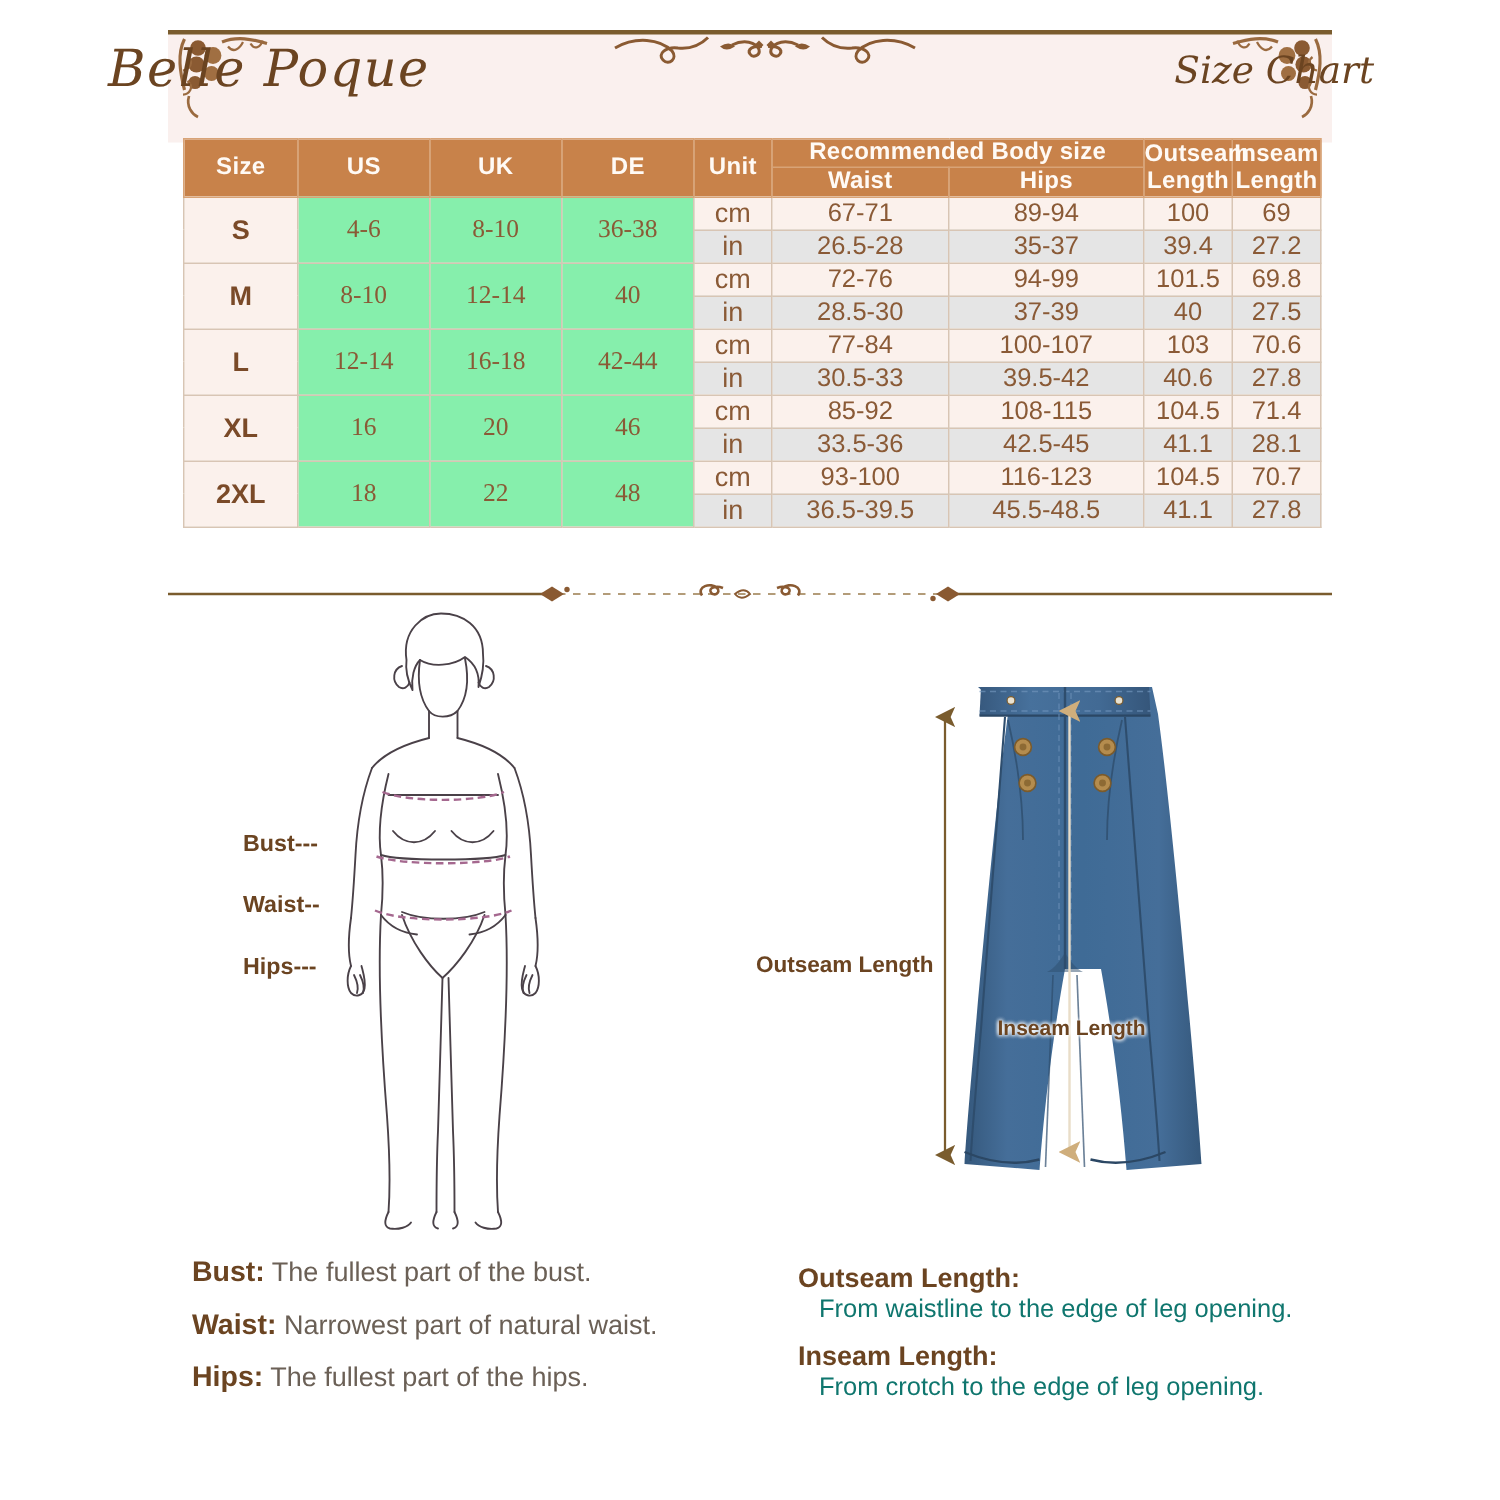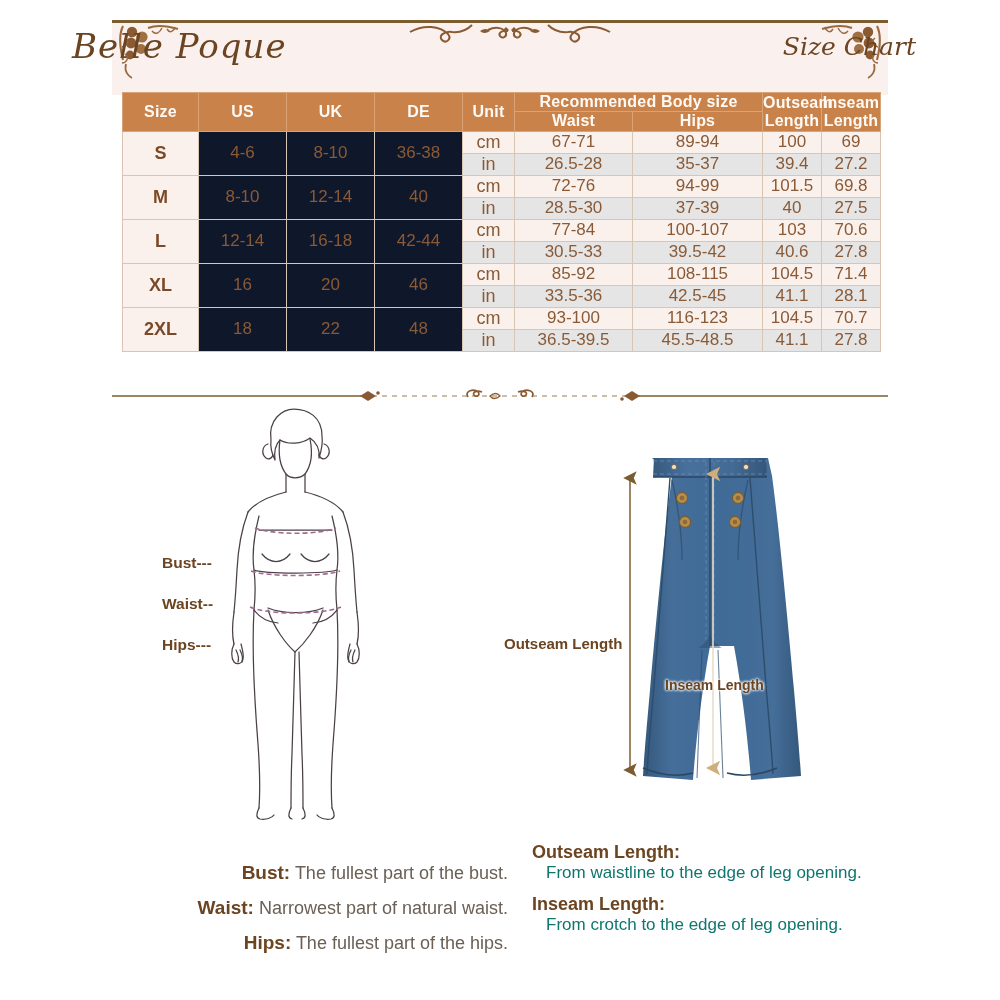--- a/index.html
+++ b/index.html
@@ -72,22 +72,23 @@
     color:#8a5a36;
   }
   tbody tr.in-row td{ background:#e5e5e5; }
   tbody td.sizecell{
     background:#fbf1ec;
     font-weight:bold;
     font-size:18px;
     color:#7a4a28;
   }
   tbody td.plaincell{
-    background:#0f172a;
+    background:#86efac;
     font-size:17px;
+    font-family:Liberation Serif, serif;
   }
   tbody td.unit{font-size:18px;}
 
   
   .divider{
     position:absolute;left:112px;top:388px;width:776px;height:14px;
   }
 
   
   .fig-body{position:absolute;left:198px;top:404px;width:190px;height:420px;}
@@ -102,21 +103,21 @@
     white-space:nowrap;
     margin-top:42px;
   }
   .lbl-bust{left:162px;top:512px;}
   .lbl-waist{left:162px;top:553px;}
   .lbl-hips{left:162px;top:594px;}
   .lbl-outseam{left:504px;top:593px;font-size:15px;text-shadow:0 0 2px #fff,0 0 2px #fff;}
   .lbl-inseam{left:665px;top:635px;font-size:14px;color:#6b4421;text-shadow:0 0 3px #fff,0 0 3px #fff,0 0 3px #fff;}
 
   
-  .notes-left{position:absolute;left:128px;top:862px;width:380px;text-align:right;}
+  .notes-left{position:absolute;left:128px;top:838px;width:380px;}
   .note-line{margin-bottom:13px;white-space:nowrap;}
   .note-key{font-weight:bold;font-size:19px;color:#6b4421;}
   .note-val{font-size:18px;color:#6b6056;}
 
   .notes-right{position:absolute;left:532px;top:842px;width:360px;}
   .nr-block{margin-bottom:11px;}
   .nr-title{font-weight:bold;font-size:18px;color:#6b4421;}
   .nr-desc{font-size:17px;color:#0f766e;line-height:1.18;padding-left:14px;}
 </style>
 </head>

